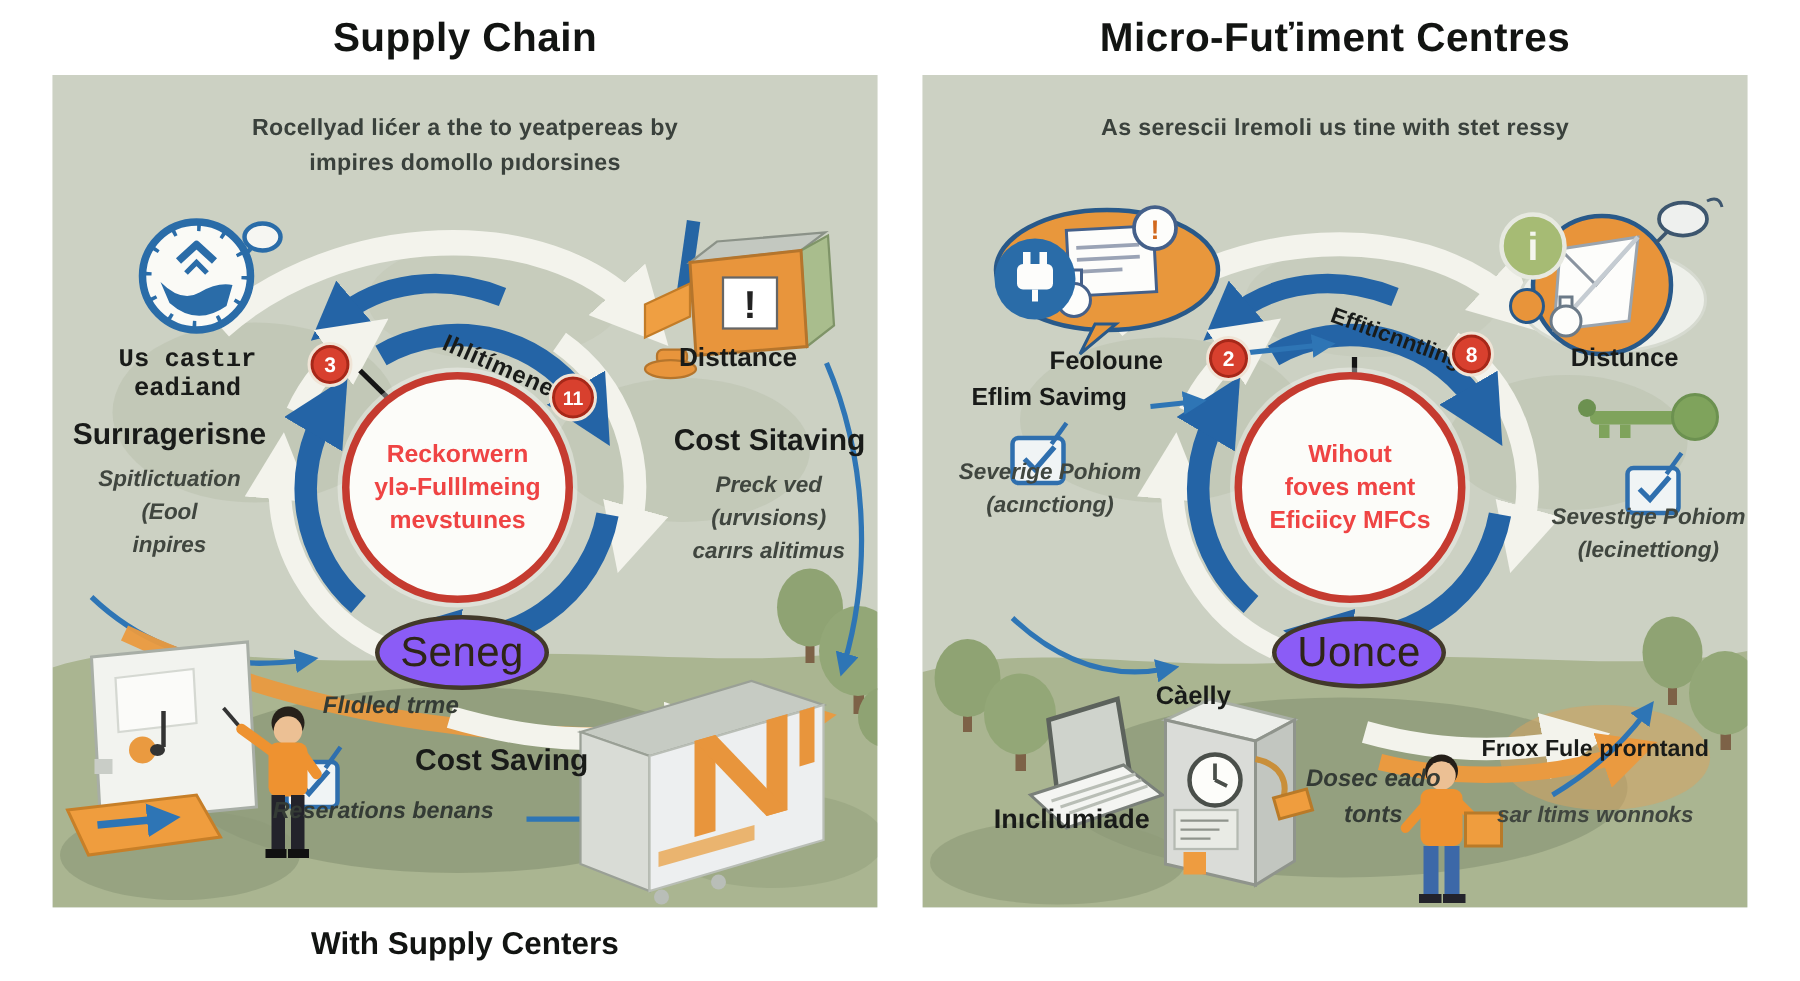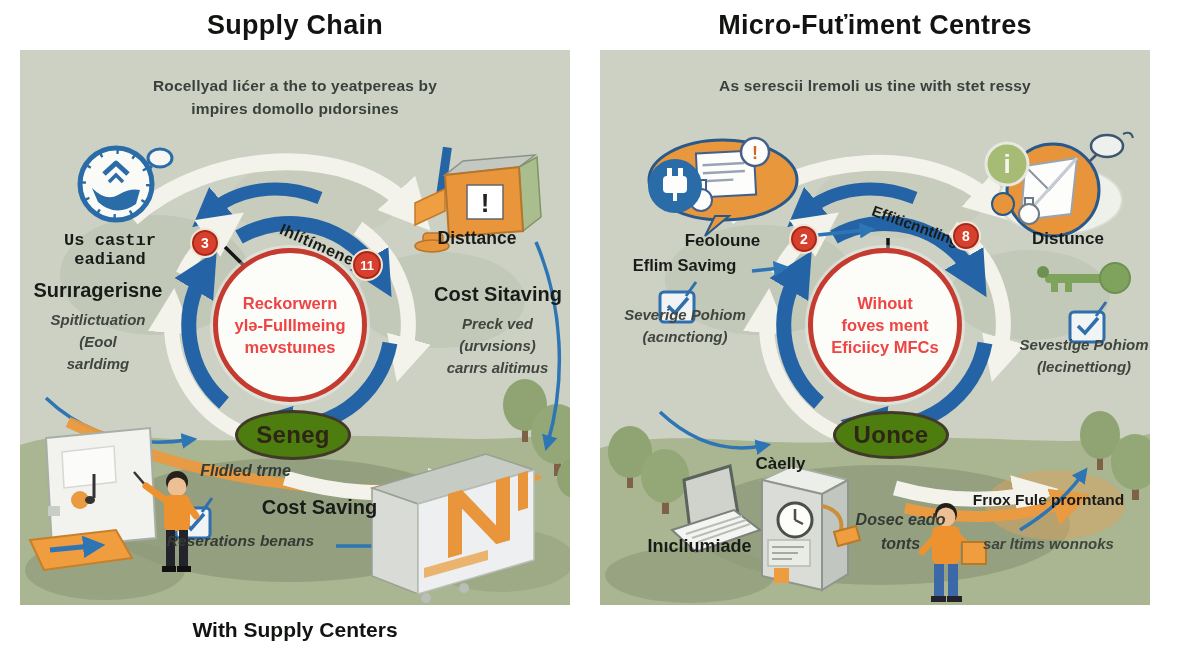--- a/index.html
+++ b/index.html
@@ -1,34 +1,34 @@
 <!DOCTYPE html>
 <html><head>
 <meta charset="utf-8">
 <style>
   html,body{margin:0;padding:0;background:#fff;width:1200px;height:654px;overflow:hidden;
     font-family:"Liberation Sans","DejaVu Sans",sans-serif;}
-  .row{display:flex;gap:30px;padding:0 20px;}
+  .row{display:flex;gap:30px;padding:0 20px;justify-content:center;}
   .col{width:550px;display:flex;flex-direction:column;}
   .big-title{height:50px;display:flex;align-items:center;justify-content:center;
     font-size:27px;font-weight:700;color:#121412;letter-spacing:.3px;}
   .panel{position:relative;width:550px;height:555px;background:#ccd1c3;overflow:hidden;}
   .caption{height:49px;display:flex;align-items:center;justify-content:center;
     font-size:21px;font-weight:700;color:#121412;}
   .layer{position:absolute;left:0;top:0;width:550px;height:555px;}
   .intro{position:absolute;top:24px;left:0;width:100%;text-align:center;
     font-size:15.5px;font-weight:600;color:#3a413c;line-height:1.5;letter-spacing:.2px;}
   .bold-label{position:absolute;font-weight:700;color:#191b19;text-align:center;line-height:1.12;}
   .italic-label{position:absolute;font-style:italic;font-weight:600;color:#40463f;
     text-align:center;line-height:1.2;}
   .badge{position:absolute;width:26px;height:26px;border-radius:50%;background:#d8402e;
     border:2px solid #efe4d6;box-shadow:inset 0 0 0 2px #a62819;color:#fff;font-weight:700;
     font-size:14px;display:flex;align-items:center;justify-content:center;}
-  .pill{position:absolute;background:#4d7c0f;border:3px solid #42392a;border-radius:50%;
-    display:flex;align-items:center;justify-content:center;font-weight:700;font-size:24px;
+  .pill{position:absolute;background:#8b5cf6;border:3px solid #42392a;border-radius:50%;
+    display:flex;align-items:center;justify-content:center;font-weight:400;font-size:28px;
     color:#2e2517;letter-spacing:.3px;}
   .cycle-circle{position:absolute;width:144px;height:144px;border-radius:50%;background:#fcfcf9;
     border:5px solid #c53b30;display:flex;flex-direction:column;align-items:center;
     justify-content:center;text-align:center;font-weight:700;font-size:16.5px;color:#ef4444;
     line-height:1.35;box-shadow:0 0 0 3px rgba(255,255,255,.35);}
 </style>
 </head>
 <body>
 
 <div class="row">
@@ -162,21 +162,21 @@
       </div>
       <div class="bold-label" style="left:4px;top:181px;width:172px;font-size:17px;font-family:Liberation Mono, monospace;">Us castır eadiand</div>
       <div class="badge" style="left:170px;top:178px;">3</div>
       <div class="bold-label" style="left:243px;top:186px;width:108px;font-size:16px;transform:rotate(24deg);letter-spacing:.5px;">Ihlítímene</div>
       <div class="badge" style="left:331px;top:199px;width:28px;height:28px;font-size:13px;">11</div>
       <div class="bold-label" style="left:398px;top:179px;width:118px;font-size:17.5px;">Disttance</div>
 
       <div class="bold-label" style="left:-2px;top:229px;width:160px;font-size:20px;">Surıragerisne</div>
       <div class="italic-label" style="left:-2px;top:261px;width:160px;font-size:15px;">Spitlictuation</div>
       <div class="italic-label" style="left:-2px;top:283px;width:160px;font-size:15px;">(Eool</div>
-      <div class="italic-label" style="left:-2px;top:305px;width:160px;font-size:15px;">sarldimg</div>
+      <div class="italic-label" style="left:-2px;top:305px;width:160px;font-size:15px;">inpires</div>
 
       <div class="bold-label" style="left:403px;top:233px;width:150px;font-size:20px;">Cost Sitaving</div>
       <div class="italic-label" style="left:400px;top:265px;width:155px;font-size:15px;">Preck ved</div>
       <div class="italic-label" style="left:400px;top:287px;width:155px;font-size:15px;">(urvısions)</div>
       <div class="italic-label" style="left:400px;top:309px;width:155px;font-size:15px;">carırs alitimus</div>
 
       <div class="cycle-circle" style="left:193px;top:198px;">
         <div>Reckorwern</div>
         <div>ylə-Fulllmeing</div>
         <div>mevstuınes</div>

